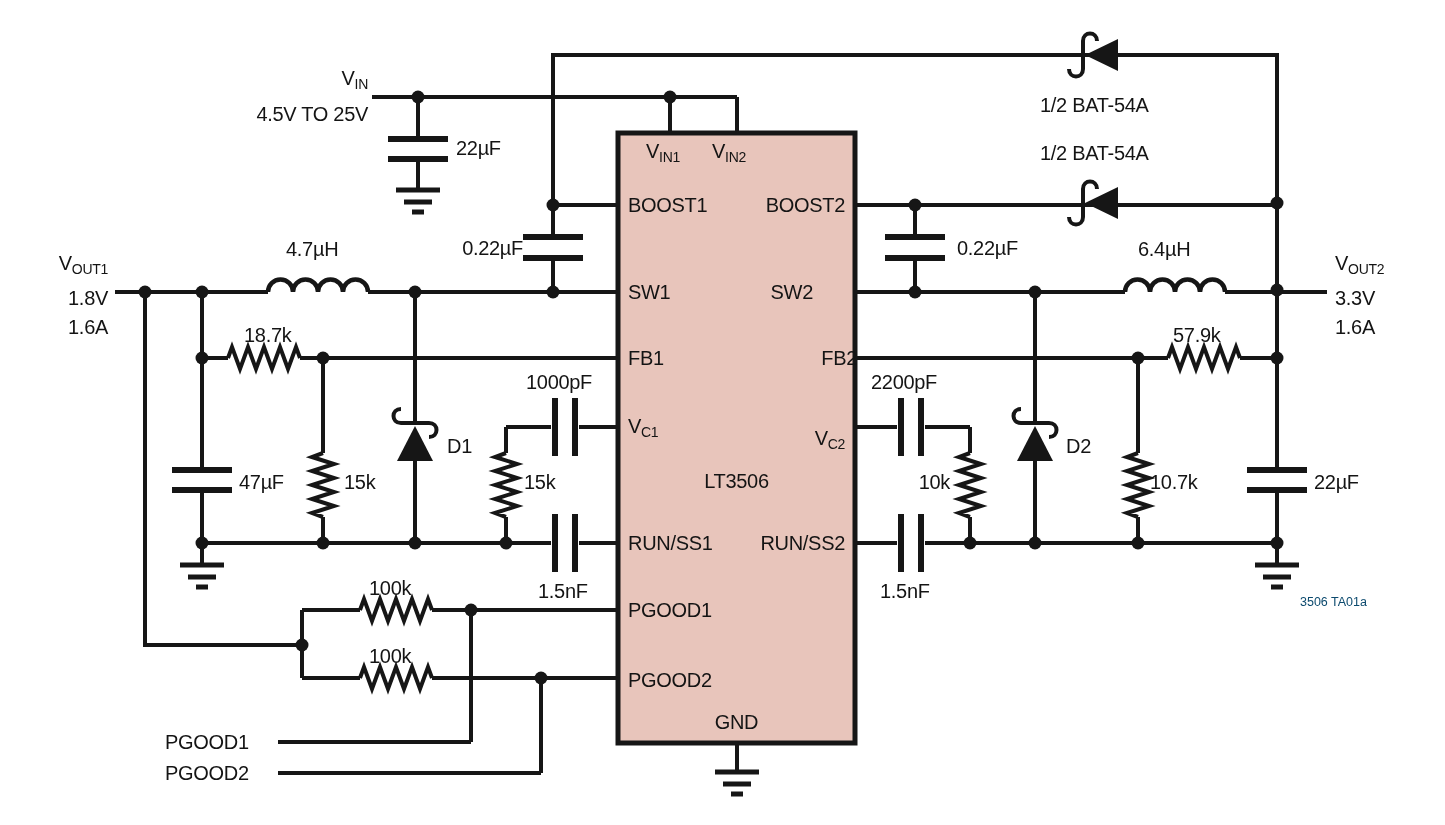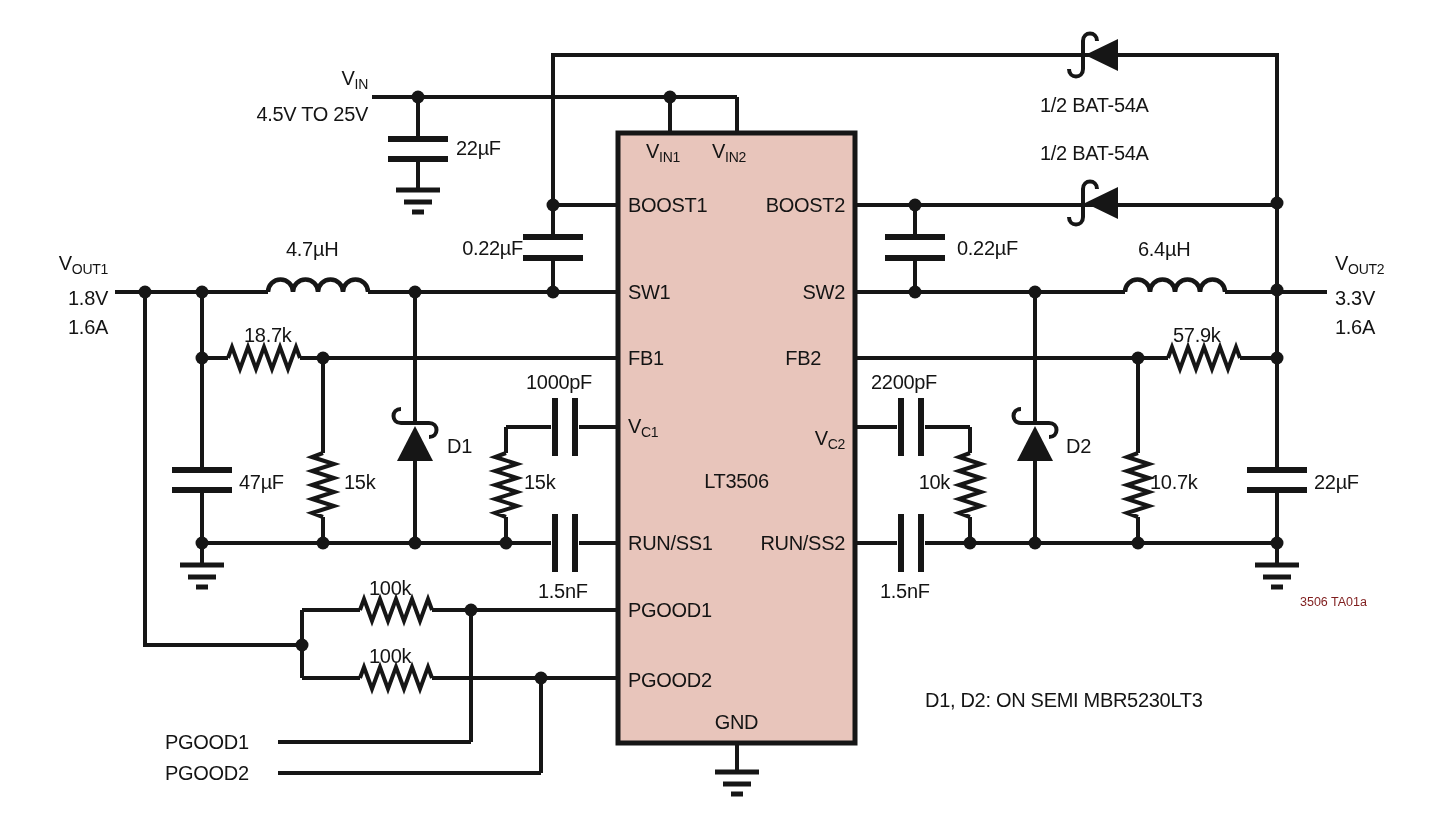--- a/index.html
+++ b/index.html
@@ -9,21 +9,21 @@
   }
   #schem { position:absolute; left:0; top:0; }
   .lbl {
     position:absolute; font-size:20px; line-height:20px; color:#141414;
     white-space:nowrap; letter-spacing:-0.3px;
   }
   .sub { font-size:14px; letter-spacing:-0.3px; vertical-align:-4px; }
   .block { line-height:29px; }
   .right { text-align:right; }
   .center { text-align:center; }
-  .small { font-size:12.5px; letter-spacing:0; color:#7f1d1d; }
+  .small { font-size:12.5px; letter-spacing:0; color:#0c4a6e; }
 </style>
 </head>
 <body>
 
 <div id="stage">
 
   <svg id="schem" width="1445" height="825" viewBox="0 0 1445 825">
     <g stroke="#161616" stroke-width="4" fill="none">
       <path d="M372 97 H737 M737 97 V133 M670 97 V133 M418 97 V139 M418 159 V190
            M553 205 V55 H1277 V470 M1277 490 V565
@@ -172,28 +172,27 @@
   <div class="lbl" style="left:369px; top:578px">100k</div>
   <div class="lbl" style="left:369px; top:646px">100k</div>
   <div class="lbl" style="left:165px; top:732px">PGOOD1</div>
   <div class="lbl" style="left:165px; top:763px">PGOOD2</div>
 
   <div class="lbl" style="left:646px; top:141px"><span>V</span><span class="sub">IN1</span></div>
   <div class="lbl" style="left:712px; top:141px"><span>V</span><span class="sub">IN2</span></div>
   <div class="lbl" style="left:628px; top:195px">BOOST1</div>
   <div class="lbl right" style="right:600px; top:195px">BOOST2</div>
   <div class="lbl" style="left:628px; top:282px">SW1</div>
-  <div class="lbl right" style="right:600px; top:282px">SW2</div>
+  <div class="lbl right" style="right:632px; top:282px">SW2</div>
   <div class="lbl" style="left:628px; top:348px">FB1</div>
-  <div class="lbl right" style="right:624px; top:348px">FB2</div>
+  <div class="lbl right" style="right:588px; top:348px">FB2</div>
   <div class="lbl" style="left:628px; top:416px"><span>V</span><span class="sub">C1</span></div>
   <div class="lbl right" style="right:600px; top:428px"><span>V</span><span class="sub">C2</span></div>
   <div class="lbl center" style="left:618px; top:471px; width:237px">LT3506</div>
   <div class="lbl" style="left:628px; top:533px">RUN/SS1</div>
   <div class="lbl right" style="right:600px; top:533px">RUN/SS2</div>
   <div class="lbl" style="left:628px; top:600px">PGOOD1</div>
   <div class="lbl" style="left:628px; top:670px">PGOOD2</div>
   <div class="lbl center" style="left:618px; top:712px; width:237px">GND</div>
 
-  <div class="lbl" style="left:925px; top:690px">D1, D2: ON SEMI MBR5230LT3</div>
   <div class="lbl small" style="left:1300px; top:592px">3506 TA01a</div>
 
 </div>
 
 </body></html>

